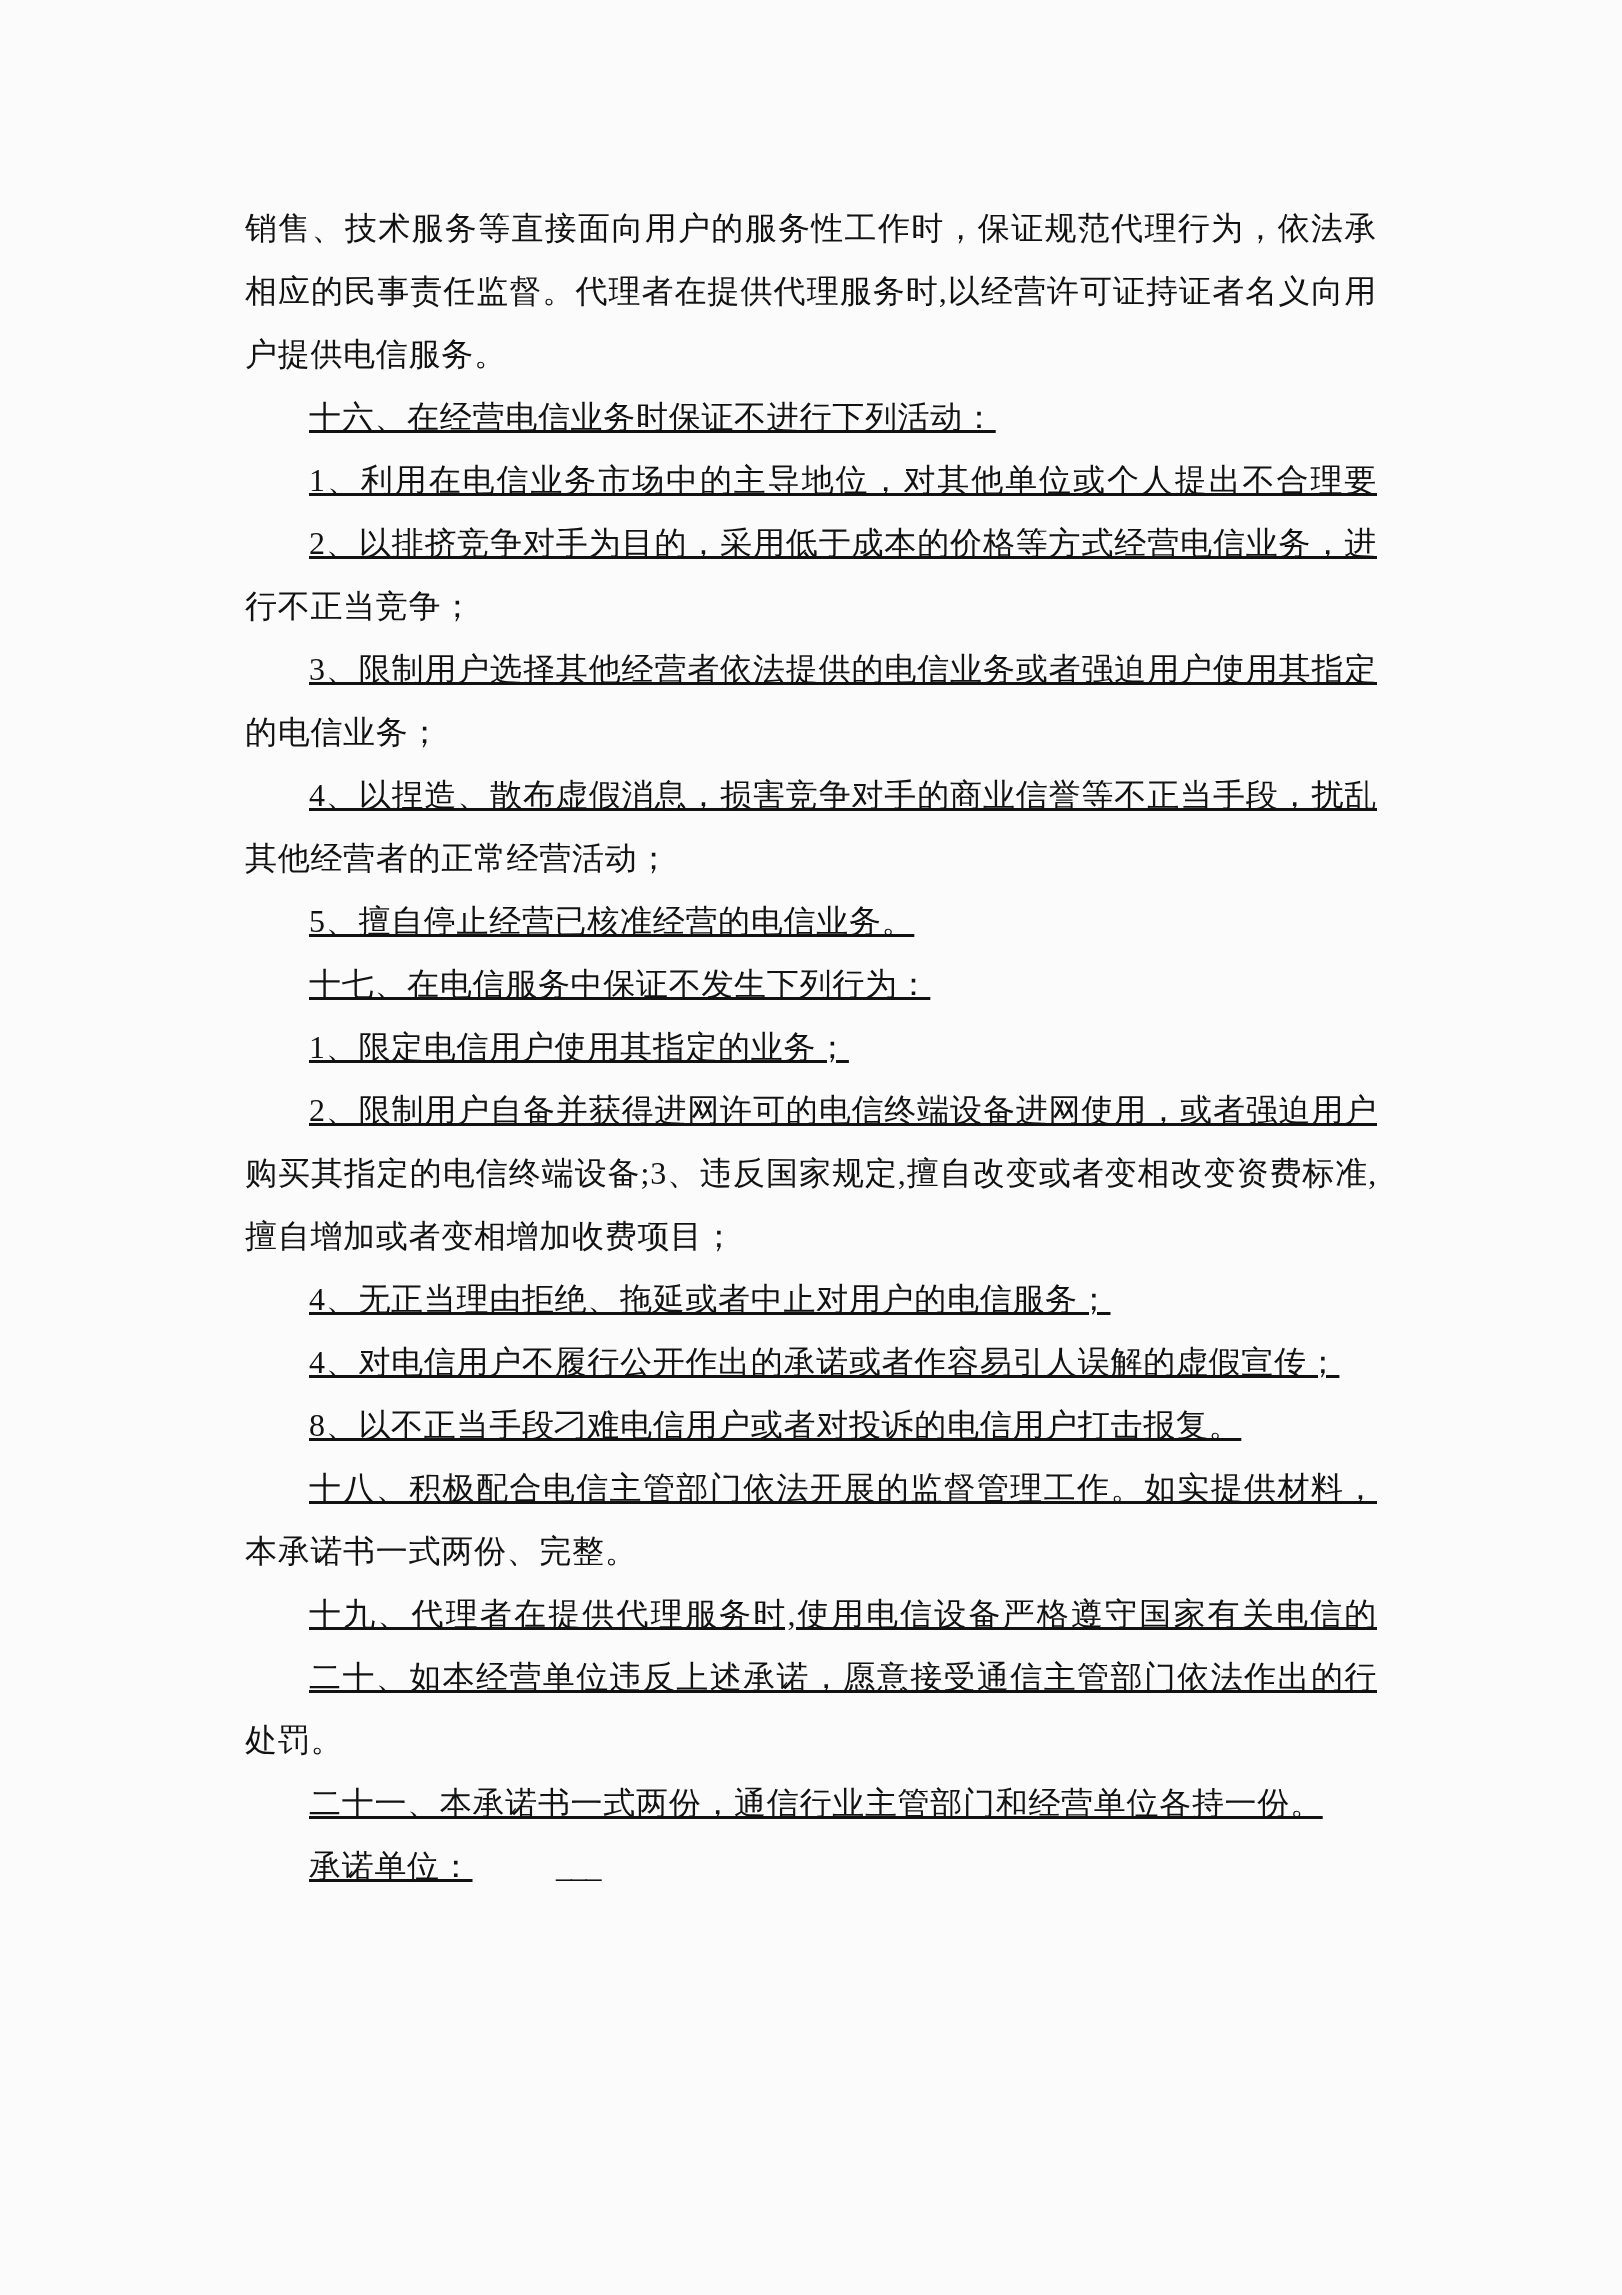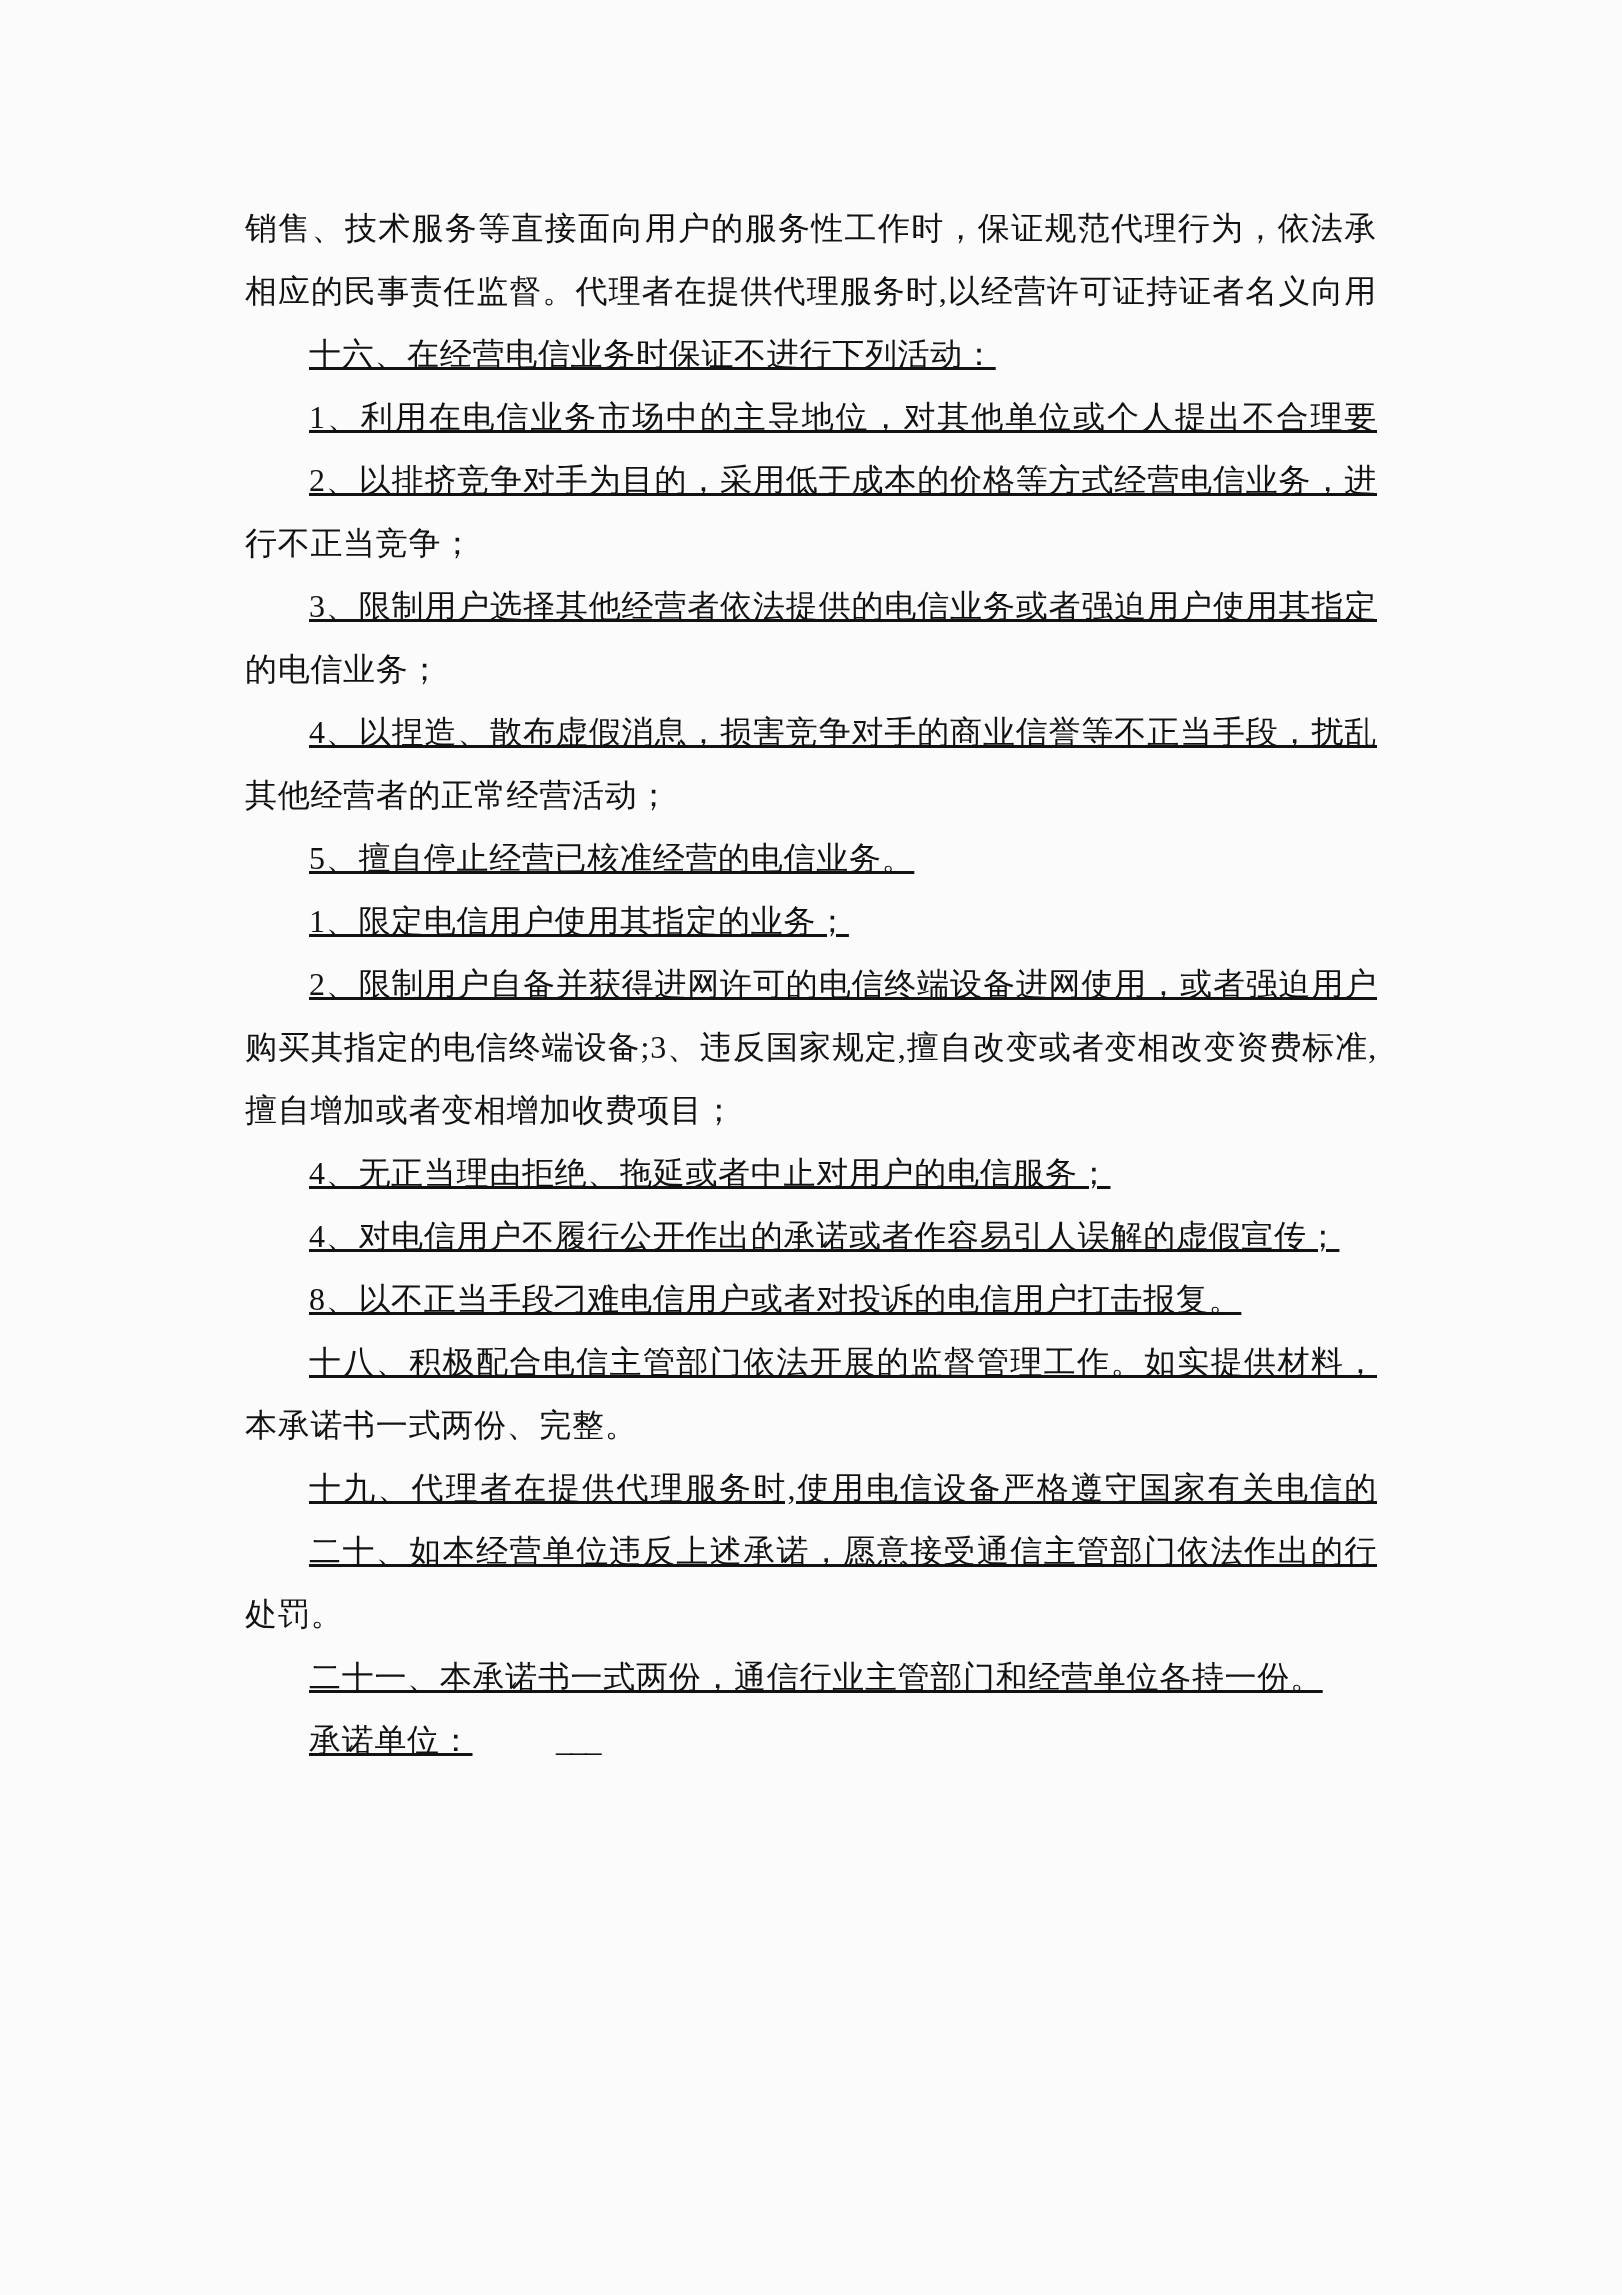--- a/index.html
+++ b/index.html
@@ -51,29 +51,31 @@
     letter-spacing: -1.3px;
   }
 </style>
 </head>
 <body>
 
 <div class="page">
   <div class="text-block">
     <div class="line j">销售、技术服务等直接面向用户的服务性工作时，保证规范代理行为，依法承担</div>
     <div class="line j">相应的民事责任监督。代理者在提供代理服务时,以经营许可证持证者名义向用</div>
+    <div class="line e">户提供电信服务。</div>
     <div class="line e i">十六、在经营电信业务时保证不进行下列活动：</div>
     <div class="line j i">1、利用在电信业务市场中的主导地位，对其他单位或个人提出不合理要求，</div>
     <div class="line j i">2、以排挤竞争对手为目的，采用低于成本的价格等方式经营电信业务，进</div>
     <div class="line e">行不正当竞争；</div>
     <div class="line j i">3、限制用户选择其他经营者依法提供的电信业务或者强迫用户使用其指定</div>
     <div class="line e">的电信业务；</div>
     <div class="line j i">4、以捏造、散布虚假消息，损害竞争对手的商业信誉等不正当手段，扰乱</div>
     <div class="line e">其他经营者的正常经营活动；</div>
     <div class="line e i">5、擅自停止经营已核准经营的电信业务。</div>
+    <div class="line e i">十七、在电信服务中保证不发生下列行为：</div>
     <div class="line e i">1、限定电信用户使用其指定的业务；</div>
     <div class="line j i">2、限制用户自备并获得进网许可的电信终端设备进网使用，或者强迫用户</div>
     <div class="line j">购买其指定的电信终端设备;3、违反国家规定,擅自改变或者变相改变资费标准,</div>
     <div class="line e">擅自增加或者变相增加收费项目；</div>
     <div class="line e i">4、无正当理由拒绝、拖延或者中止对用户的电信服务；</div>
     <div class="line e i">4、对电信用户不履行公开作出的承诺或者作容易引人误解的虚假宣传；</div>
     <div class="line e i">8、以不正当手段刁难电信用户或者对投诉的电信用户打击报复。</div>
     <div class="line j i">十八、积极配合电信主管部门依法开展的监督管理工作。如实提供材料，保</div>
     <div class="line e">本承诺书一式两份、完整。</div>
     <div class="line j i">十九、代理者在提供代理服务时,使用电信设备严格遵守国家有关电信的</div>

